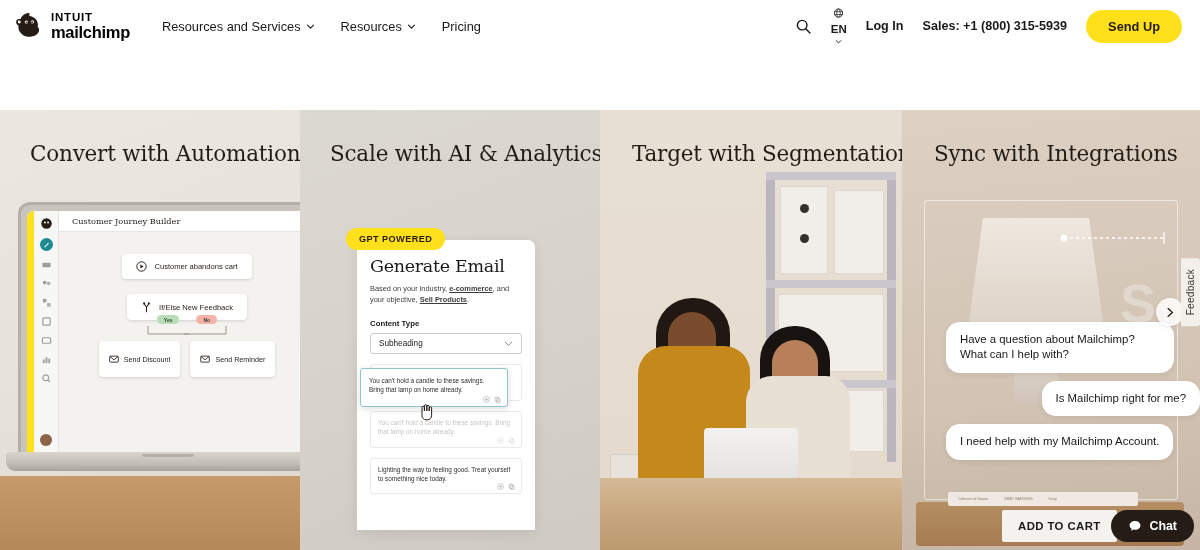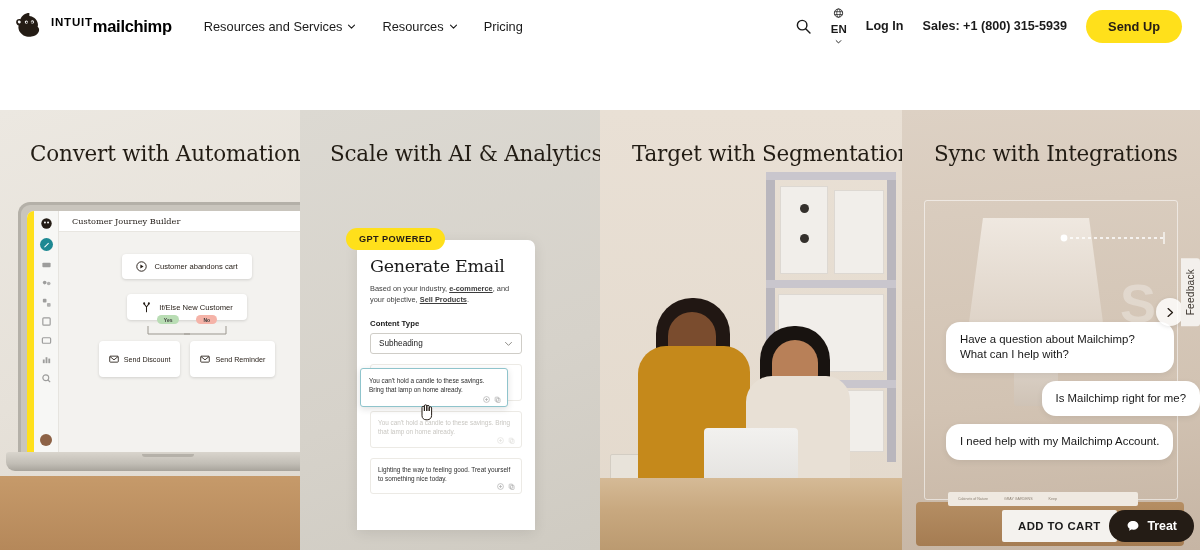--- a/index.html
+++ b/index.html
@@ -20,21 +20,21 @@
     display: flex; align-items: flex-start;
     z-index: 40;
   }
   .header-inner {
     width: 1200px; height: 52px;
     display: flex; align-items: center;
     padding: 0 18px 0 14px;
   }
   .logo { display: flex; align-items: center; gap: 7px; flex: none; }
   .logo-mark { width: 30px; height: 30px; flex: none; }
-  .logo-words { display: flex; flex-direction: row; line-height: 1; }
+  .logo-words { display: flex; flex-direction: column; line-height: 1; }
   .logo-intuit {
     font-size: 11.5px; font-weight: bold; letter-spacing: 0.8px;
     color: #000; font-family: "Liberation Sans", sans-serif;
   }
   .logo-mc {
     font-size: 16.5px; font-weight: bold; letter-spacing: -0.3px;
     color: #000; margin-top: 1px;
   }
 
   .nav { display: flex; align-items: center; gap: 26px; margin-left: 32px; }
@@ -493,21 +493,21 @@
                   </svg>
                   <span>Customer abandons cart</span>
                 </div>
 
                 <div class="jnode n2">
                   <svg width="11" height="12" viewBox="0 0 14 14">
                     <path d="M7 13V7M7 7 4 3M7 7l3-4" fill="none" stroke="#241c15" stroke-width="1.3" stroke-linecap="round"></path>
                     <circle cx="4" cy="2.4" r="1.3" fill="#241c15"></circle>
                     <circle cx="10" cy="2.4" r="1.3" fill="#241c15"></circle>
                   </svg>
-                  <span>If/Else New Customer</span>
+                  <span>If/Else New Feedback</span>
                 </div>
 
                 <div class="branch-tags">
                   <span class="tag yes">Yes</span>
                   <span class="tag no">No</span>
                 </div>
 
                 <svg class="connector" viewBox="0 0 118 14">
                   <path d="M20 0v8h42M98 0v8H56" fill="none" stroke="#9b978f" stroke-width="1"></path>
                   <path d="M59 0v14" fill="none" stroke="none"></path>
@@ -695,21 +695,21 @@
           </div>
         </div>
       </div>
 
       <button class="add-cart">ADD TO CART</button>
 
       <div class="chat-pill">
         <svg width="14" height="14" viewBox="0 0 16 16">
           <path d="M8 2.2c-3.5 0-6.2 2.2-6.2 5 0 1.6.9 3 2.3 3.9l-.6 2.3 2.7-1.3c.6.1 1.2.2 1.8.2 3.5 0 6.2-2.2 6.2-5s-2.7-5.1-6.2-5.1z" fill="#fff"></path>
         </svg>
-        <span>Treat</span>
+        <span>Chat</span>
       </div>
 
       <div class="carousel-next">
         <svg width="13" height="13" viewBox="0 0 16 16">
           <path d="M5 3.2 10.4 8 5 12.8" fill="none" stroke="#241c15" stroke-width="1.6" stroke-linecap="round" stroke-linejoin="round"></path>
         </svg>
       </div>
 
       <div class="feedback-tab">Feedback</div>
     </div>

